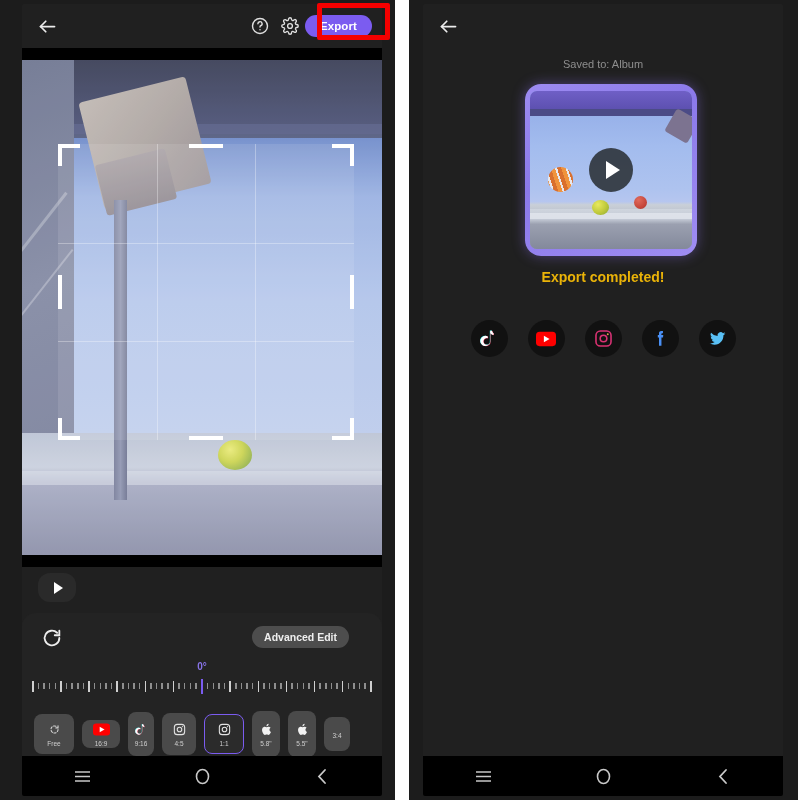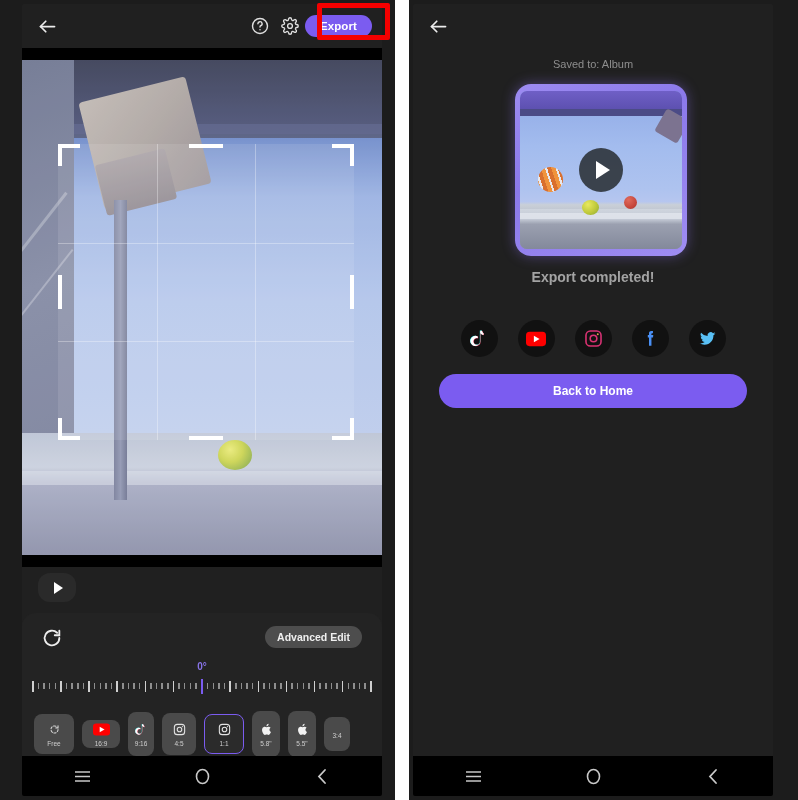--- a/index.html
+++ b/index.html
@@ -8,21 +8,21 @@
   .stage { position:relative; width:798px; height:800px; background:#ffffff; display:flex; }
 
   
   .panel { position:relative; background:#1c1c1c; overflow:hidden; }
   .panel-left  { width:395px; height:800px; }
   .gap { width:14px; height:800px; background:#ffffff; }
   .panel-right { width:389px; height:800px; }
 
   .screen { position:absolute; background:#1e1e1e; overflow:hidden; }
   .screen-left  { left:22px; top:4px; width:360px; height:792px; border-radius:2px; background:#202020; }
-  .screen-right { left:4px; top:4px; width:360px; height:792px; border-radius:2px; background:#202020; }
+  .screen-right { left:14px; top:4px; width:360px; height:792px; border-radius:2px; background:#202020; }
 
   
   .topbar { position:absolute; left:0; top:0; width:100%; height:44px; display:flex;
     align-items:center; padding:0 10px; }
   .icon-btn { width:30px; height:30px; display:flex; align-items:center; justify-content:center;
     color:#e8e8e8; }
   .spacer { flex:1; }
   .back-arrow svg { width:21px; height:21px; }
   .help-icon svg, .gear-icon svg { width:18px; height:18px; }
   .export-btn { background:#7b5cf0; color:#fff; border:none; border-radius:14px;
@@ -81,21 +81,21 @@
   .play-row { position:absolute; left:0; top:563px; width:360px; height:46px; }
   .play-btn { position:absolute; left:16px; top:6px; width:38px; height:29px;
     background:#2a2a2a; border-radius:12px; display:flex; align-items:center; justify-content:center; }
   .play-btn .tri { width:0; height:0; border-left:9px solid #fff;
     border-top:6px solid transparent; border-bottom:6px solid transparent; margin-left:2px; }
 
   
   .editpanel { position:absolute; left:0; top:609px; width:360px; height:152px;
     background:#232323; border-radius:14px 14px 0 0; }
   .reset-icon { position:absolute; left:19px; top:14px; width:22px; height:22px; color:#e9e9e9; }
-  .adv-btn { position:absolute; right:20px; top:13px; background:#4d4d4d; color:#efefef;
+  .adv-btn { position:absolute; right:33px; top:13px; background:#4d4d4d; color:#efefef;
     border:none; border-radius:13px; font-size:10.5px; padding:5px 12px; font-family:inherit;
     font-weight:bold; }
 
   
   .ruler { position:absolute; left:0; top:48px; width:360px; height:40px; }
   .ruler-label { position:absolute; left:0; top:0; width:360px; text-align:center;
     color:#8873e8; font-size:10px; font-weight:bold; }
   .ticks { position:absolute; left:10px; top:16px; width:340px; height:18px;
     display:flex; justify-content:space-between; align-items:center; }
   .tick { width:1.5px; background:#8e8e8e; height:6px; }
@@ -144,21 +144,21 @@
     background:radial-gradient(circle at 35% 30%,#e8e95f,#bfc93b 55%,#86a636 100%); }
   .t-ball3 { position:absolute; left:104px; bottom:40px; width:13px; height:13px; border-radius:50%;
     background:radial-gradient(circle at 35% 30%,#e06a5c,#c24237 70%,#8e2b24 100%); }
   .t-play { position:absolute; left:50%; top:50%; transform:translate(-50%,-50%);
     width:44px; height:44px; border-radius:50%; background:rgba(42,48,54,.88);
     display:flex; align-items:center; justify-content:center; }
   .t-play .tri { width:0; height:0; border-left:14px solid #fff;
     border-top:9px solid transparent; border-bottom:9px solid transparent; margin-left:4px; }
 
   .done-text { position:absolute; left:0; top:265px; width:100%; text-align:center;
-    color:#a3a3a3; font-size:14px; font-weight:bold; }
+    color:#eab308; font-size:14px; font-weight:bold; }
   .share-label { position:absolute; left:0; top:296px; width:100%; text-align:center;
     color:#9a9a9a; font-size:10.5px; }
   .share-row { position:absolute; left:0; top:316px; width:100%; display:flex;
     justify-content:center; gap:20px; }
   .share-ico { width:37px; height:37px; border-radius:50%; background:#111; display:flex;
     align-items:center; justify-content:center; }
   .share-ico svg { display:block; }
 
   .big-btn { position:absolute; left:26px; width:308px; height:34px; border:none;
     border-radius:17px; font-size:12px; font-weight:bold; font-family:inherit; color:#fff; }
@@ -490,21 +490,20 @@
           </div>
           <div class="share-ico">
             <span>
               <svg width="19" height="19" viewBox="0 0 24 24">
                 <path fill="#59C0F5" d="M22 5.8a8 8 0 0 1-2.3.65 4 4 0 0 0 1.76-2.2 8 8 0 0 1-2.54.97 4 4 0 0 0-6.82 3.65A11.3 11.3 0 0 1 3.9 4.7a4 4 0 0 0 1.24 5.34 4 4 0 0 1-1.8-.5v.05a4 4 0 0 0 3.2 3.92 4 4 0 0 1-1.8.07 4 4 0 0 0 3.73 2.78A8 8 0 0 1 2 18.05 11.3 11.3 0 0 0 8.12 19.8c7.35 0 11.37-6.1 11.37-11.37v-.52A8.1 8.1 0 0 0 22 5.8z"></path>
               </svg>
             </span>
           </div>
         </div>
 
-      <button class="big-btn btn-home">Back to Home</button>
 
       <div class="navbar">
         <span>
           <svg width="17" height="13" viewBox="0 0 17 13" stroke="#c9c9c9" stroke-width="1.7">
               <line x1="1" y1="2" x2="16" y2="2"></line>
               <line x1="1" y1="6.5" x2="16" y2="6.5"></line>
               <line x1="1" y1="11" x2="16" y2="11"></line>
             </svg>
         </span>
         <span>

